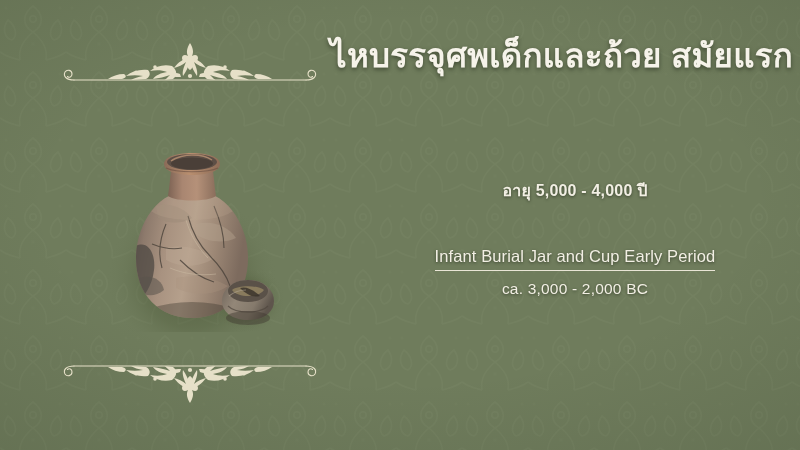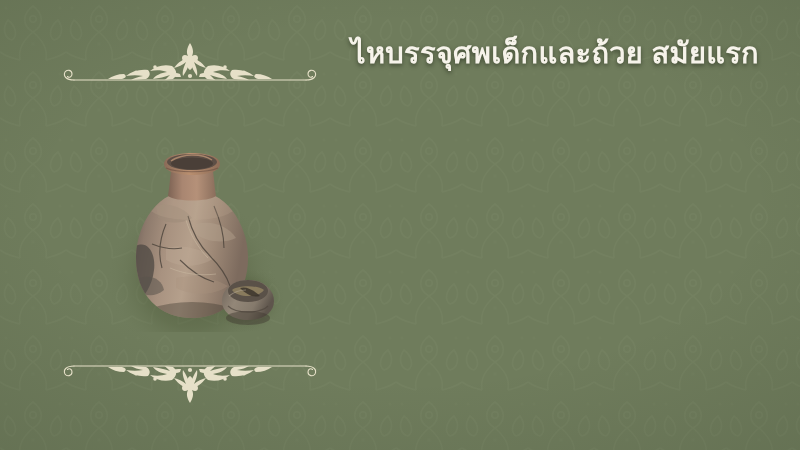--- a/index.html
+++ b/index.html
@@ -28,21 +28,21 @@
                rgba(0,0,0,0) 40%, rgba(30,38,24,.22) 100%);
     pointer-events:none;
   }
 
   
   .title {
     position:absolute;
     left:330px; top:35px; width:450px;
     text-align:center;
     font-family:"Liberation Sans", sans-serif;
-    font-size:29px;
+    font-size:33px;
     font-weight:bold;
     color:#f6f3ea;
     letter-spacing:.3px;
     line-height:1.25;
     text-shadow:0 2px 4px rgba(25,32,18,.55);
     white-space:nowrap;
   }
 
   
   .ornament { position:absolute; left:60px; width:260px; }
@@ -288,14 +288,21 @@
         <path d="M144 160 C150 166 156 170 164 168 C158 162 150 158 144 160 Z" fill="#3b342c" opacity=".85"></path>
         <path d="M132 178 C140 186 164 186 172 178" stroke="#4e463d" fill="none" stroke-width="1.1" opacity=".7"></path>
         <path d="M133 168 C138 164 144 162 150 162" stroke="#b6a998" fill="none" stroke-width="1.2" opacity=".55"></path>
         <ellipse cx="152" cy="190" rx="22" ry="7" fill="#3e382f" opacity=".45"></ellipse>
       </g>
     </svg>
   </div>
 
   <div class="title">ไหบรรจุศพเด็กและถ้วย สมัยแรก</div>
 
+  <div class="caption">
+    <div class="cap-age">อายุ 5,000 - 4,000 ปี</div>
+    <div>
+      <span class="cap-en">Infant Burial Jar and Cup Early Period</span>
+    </div>
+    <div class="cap-date">ca. 3,000 - 2,000 BC</div>
+  </div>
 
 </div>
 
 </body></html>

